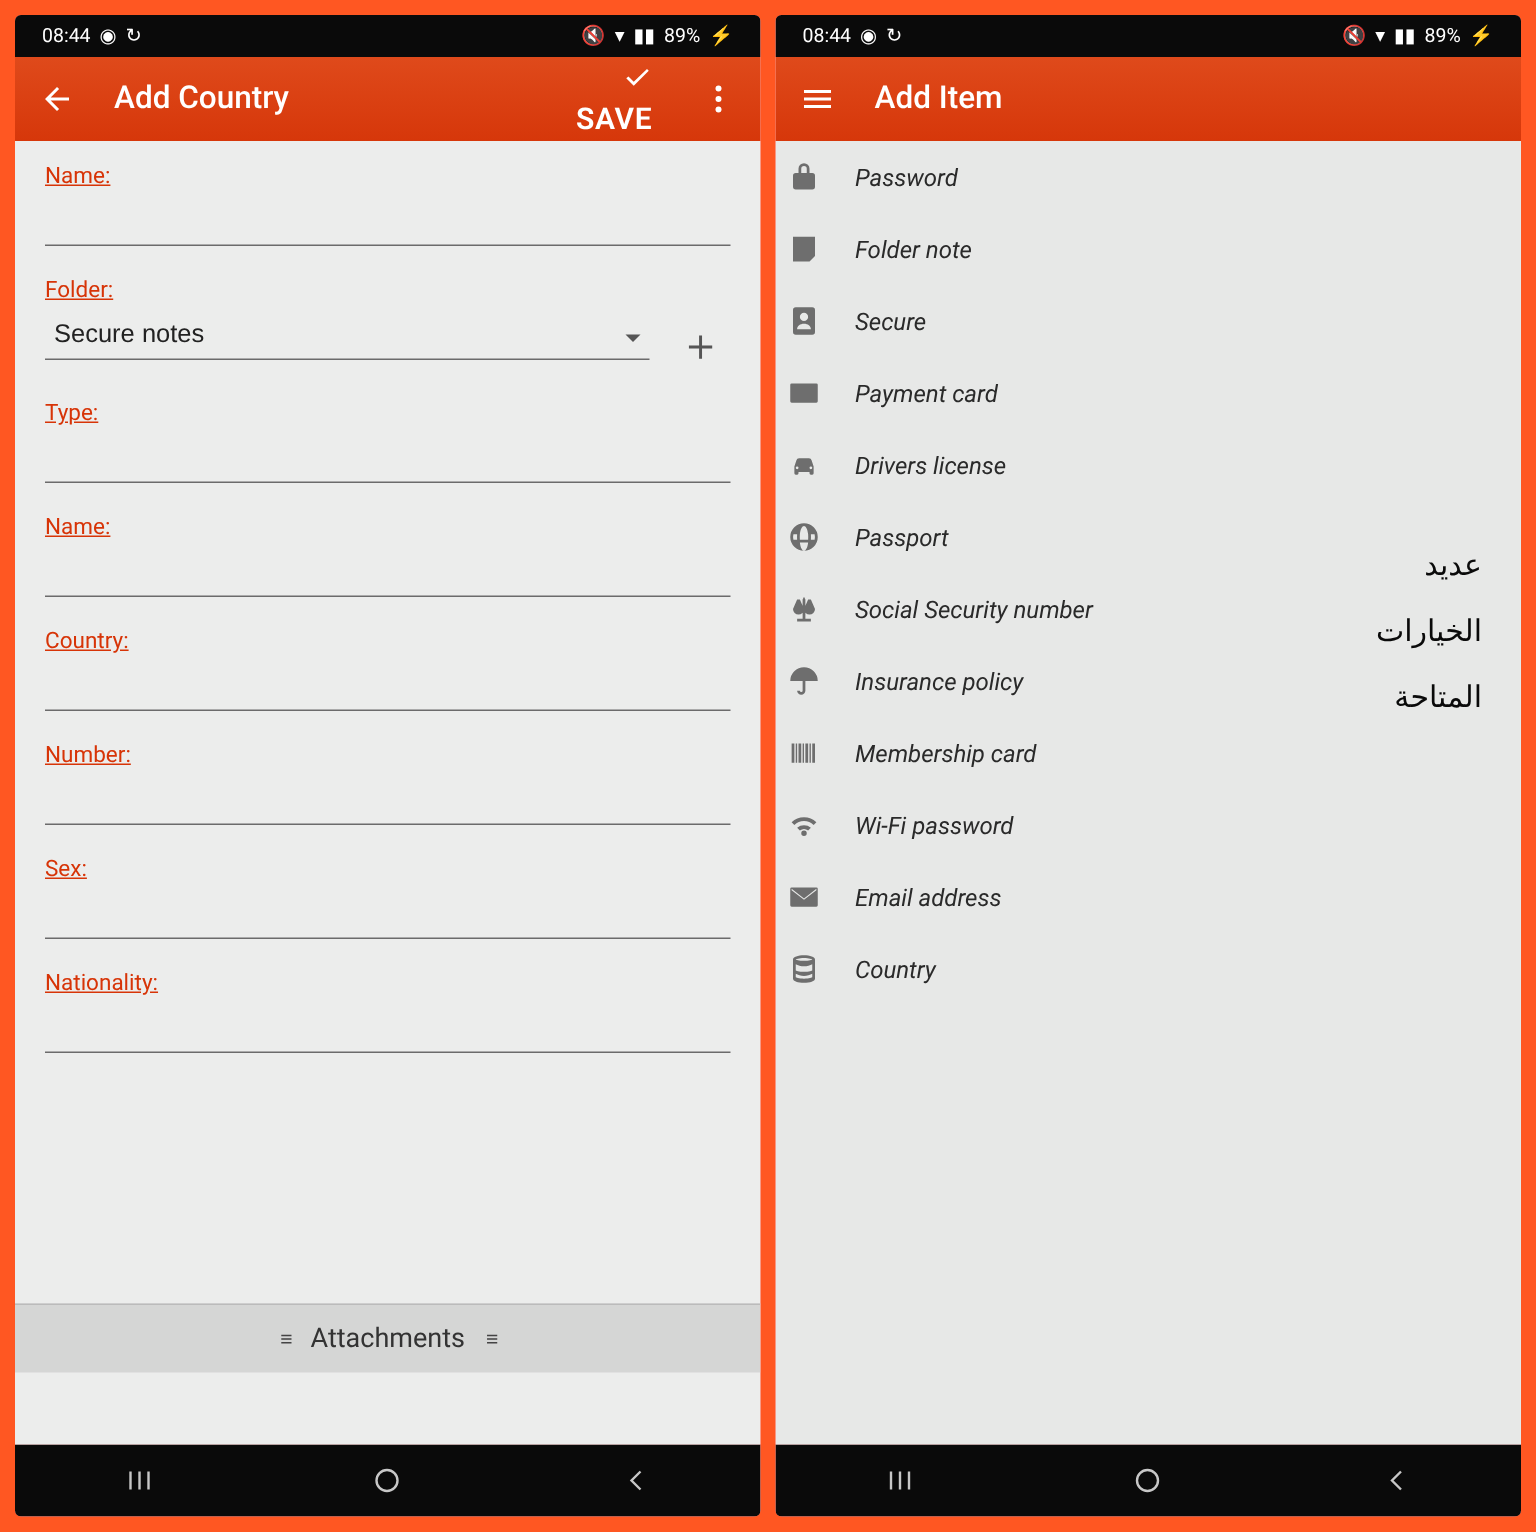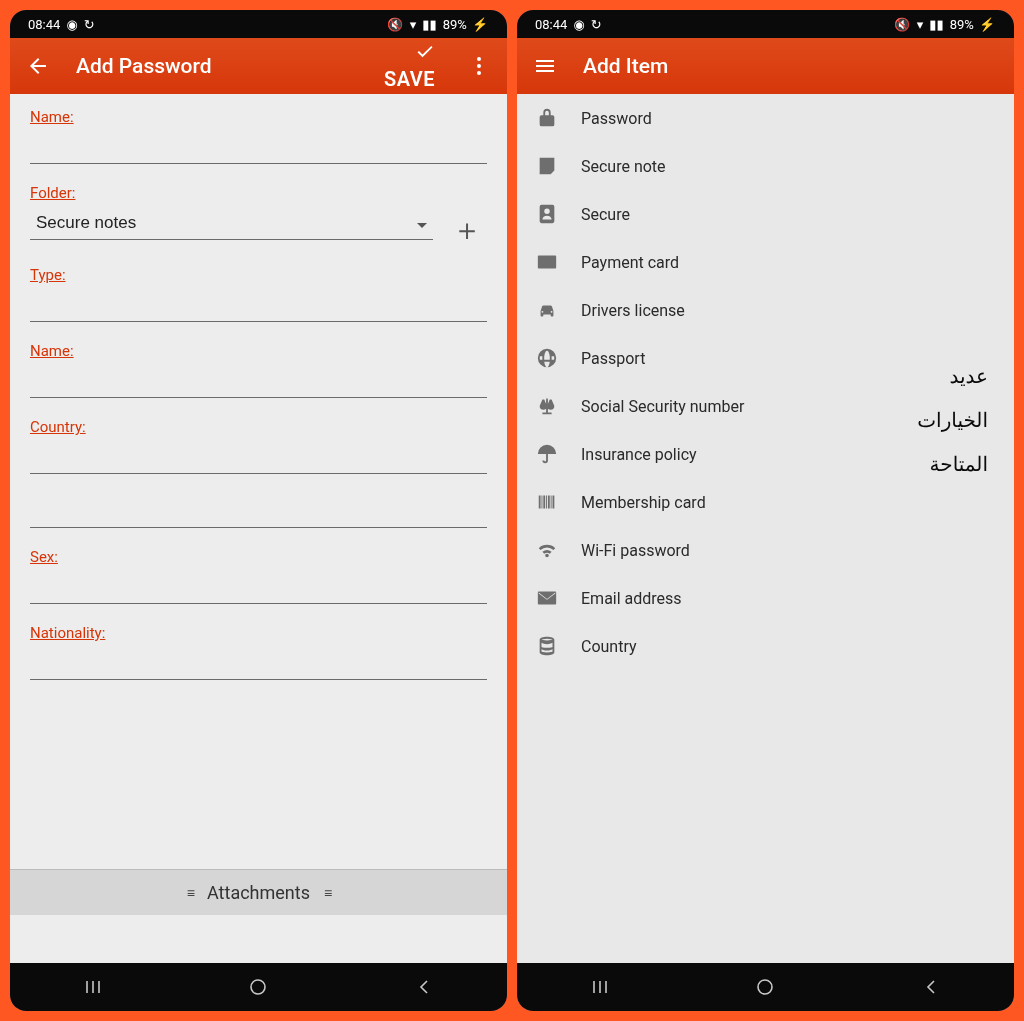--- a/index.html
+++ b/index.html
@@ -7,21 +7,21 @@
   body {
     background: #ff5722;
     font-family: -apple-system, "Segoe UI", Roboto, sans-serif;
     display: flex;
     padding: 10px;
     gap: 10px;
   }
   .phone {
     flex: 1;
     background: #fca5a5;
-    border-radius: 16px;
+    border-radius: 4px;
     overflow: hidden;
     display: flex;
     flex-direction: column;
     position: relative;
   }
   .status-bar {
     height: 28px;
     background: #0a0a0a;
     color: #fff;
     display: flex;
@@ -142,24 +142,25 @@
   .nav-bar .nbtn {
     width: 60px; height: 36px;
     display: flex; align-items: center; justify-content: center;
     color: #c7c7c7;
   }
   .item-list { padding: 0; }
   .item-row {
     display: flex;
     align-items: center;
     gap: 22px;
-    padding: 12px 18px 12px 18px;
+    padding: 12px 18px 12px 7px;
     cursor: pointer;
     color: #2a2a2a;
     font-size: 16px;
+    font-style: italic;
   }
   .item-icon {
     width: 24px; height: 24px;
     display: flex; align-items: center; justify-content: center;
     color: #6e6e6e;
     flex-shrink: 0;
   }
   .item-icon svg { width: 22px; height: 22px; fill: currentColor; }
   .annotation {
     position: absolute;
@@ -193,21 +194,21 @@
       <span>⚡</span>
     </div>
   </div>
 
   <div class="app-bar">
     <div class="back">
       <svg viewBox="0 0 24 24" width="24" height="24" fill="#fff">
           <path d="M20 11H7.8l5.6-5.6L12 4l-8 8 8 8 1.4-1.4L7.8 13H20z"></path>
         </svg>
     </div>
-    <h1>Add Password</h1>
+    <h1>Add Country</h1>
     <div class="save-btn">
       <svg viewBox="0 0 24 24" width="20" height="20" fill="#fff">
           <path d="M9 16.2l-4.2-4.2L3 13.4 9 19.4 21 7.4 19.6 6z"></path>
         </svg>
       <span>SAVE</span>
     </div>
     <div class="overflow">
       <div class="overflow-dots">
           <span></span>
           <span></span>
@@ -243,20 +244,21 @@
         <label class="field-label">Name:</label>
         <input class="field-input" style="">
       </div>
 
       <div class="field">
         <label class="field-label">Country:</label>
         <input class="field-input" style="">
       </div>
 
       <div class="field">
+        <label class="field-label">Number:</label>
         <input class="field-input" style="">
       </div>
 
       <div class="field">
         <label class="field-label">Sex:</label>
         <input class="field-input" style="">
       </div>
 
       <div class="field">
         <label class="field-label">Nationality:</label>
@@ -326,21 +328,21 @@
             </svg>
           </div>
           <span>Password</span>
         </div>
         <div class="item-row">
           <div class="item-icon">
             <svg viewBox="0 0 24 24">
               <path d="M4 3h16v14l-4 4H4zM16 20v-4h4z"></path>
             </svg>
           </div>
-          <span>Secure note</span>
+          <span>Folder note</span>
         </div>
         <div class="item-row">
           <div class="item-icon">
             <svg viewBox="0 0 24 24">
               <path d="M6 2h12a2 2 0 012 2v16a2 2 0 01-2 2H6a2 2 0 01-2-2V4a2 2 0 012-2zm6 4a3 3 0 100 6 3 3 0 000-6zm-5 12h10c0-2.5-2.2-4-5-4s-5 1.5-5 4z"></path>
             </svg>
           </div>
           <span>Secure</span>
         </div>
         <div class="item-row">

